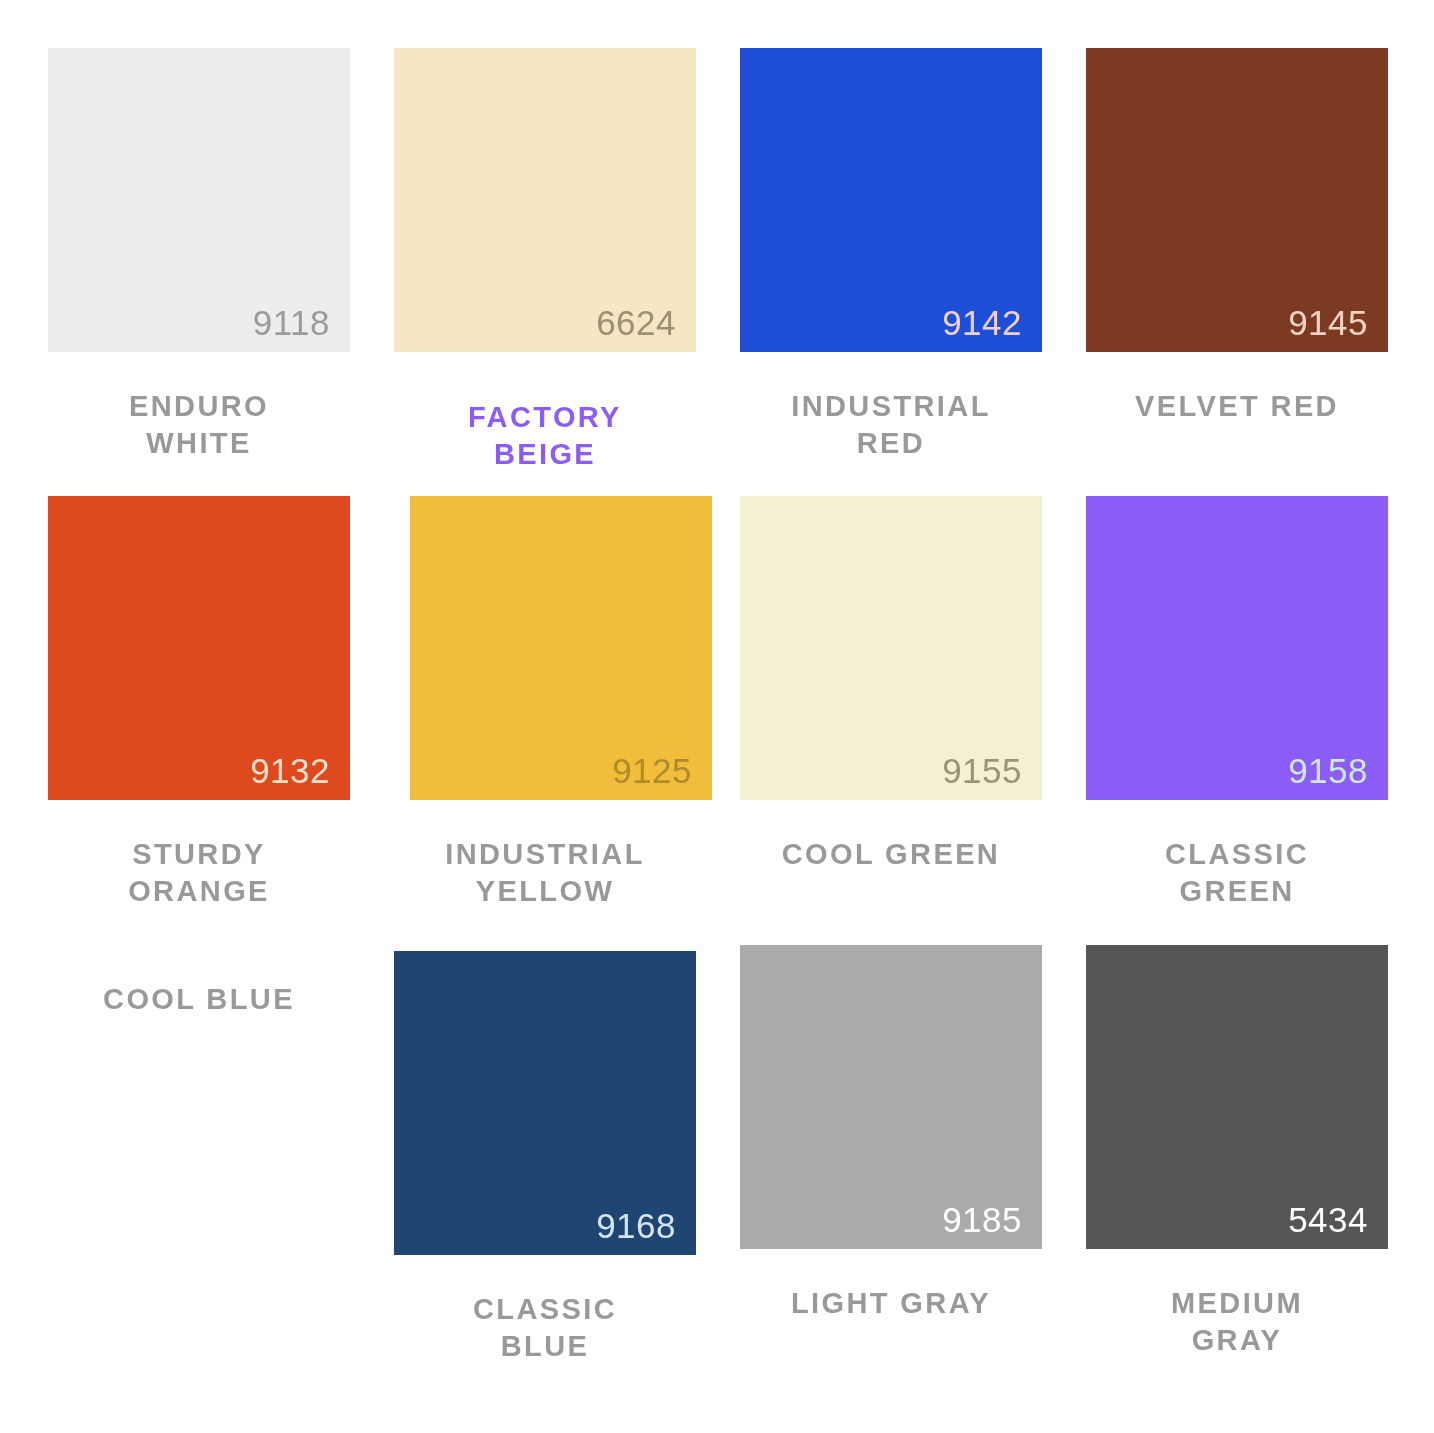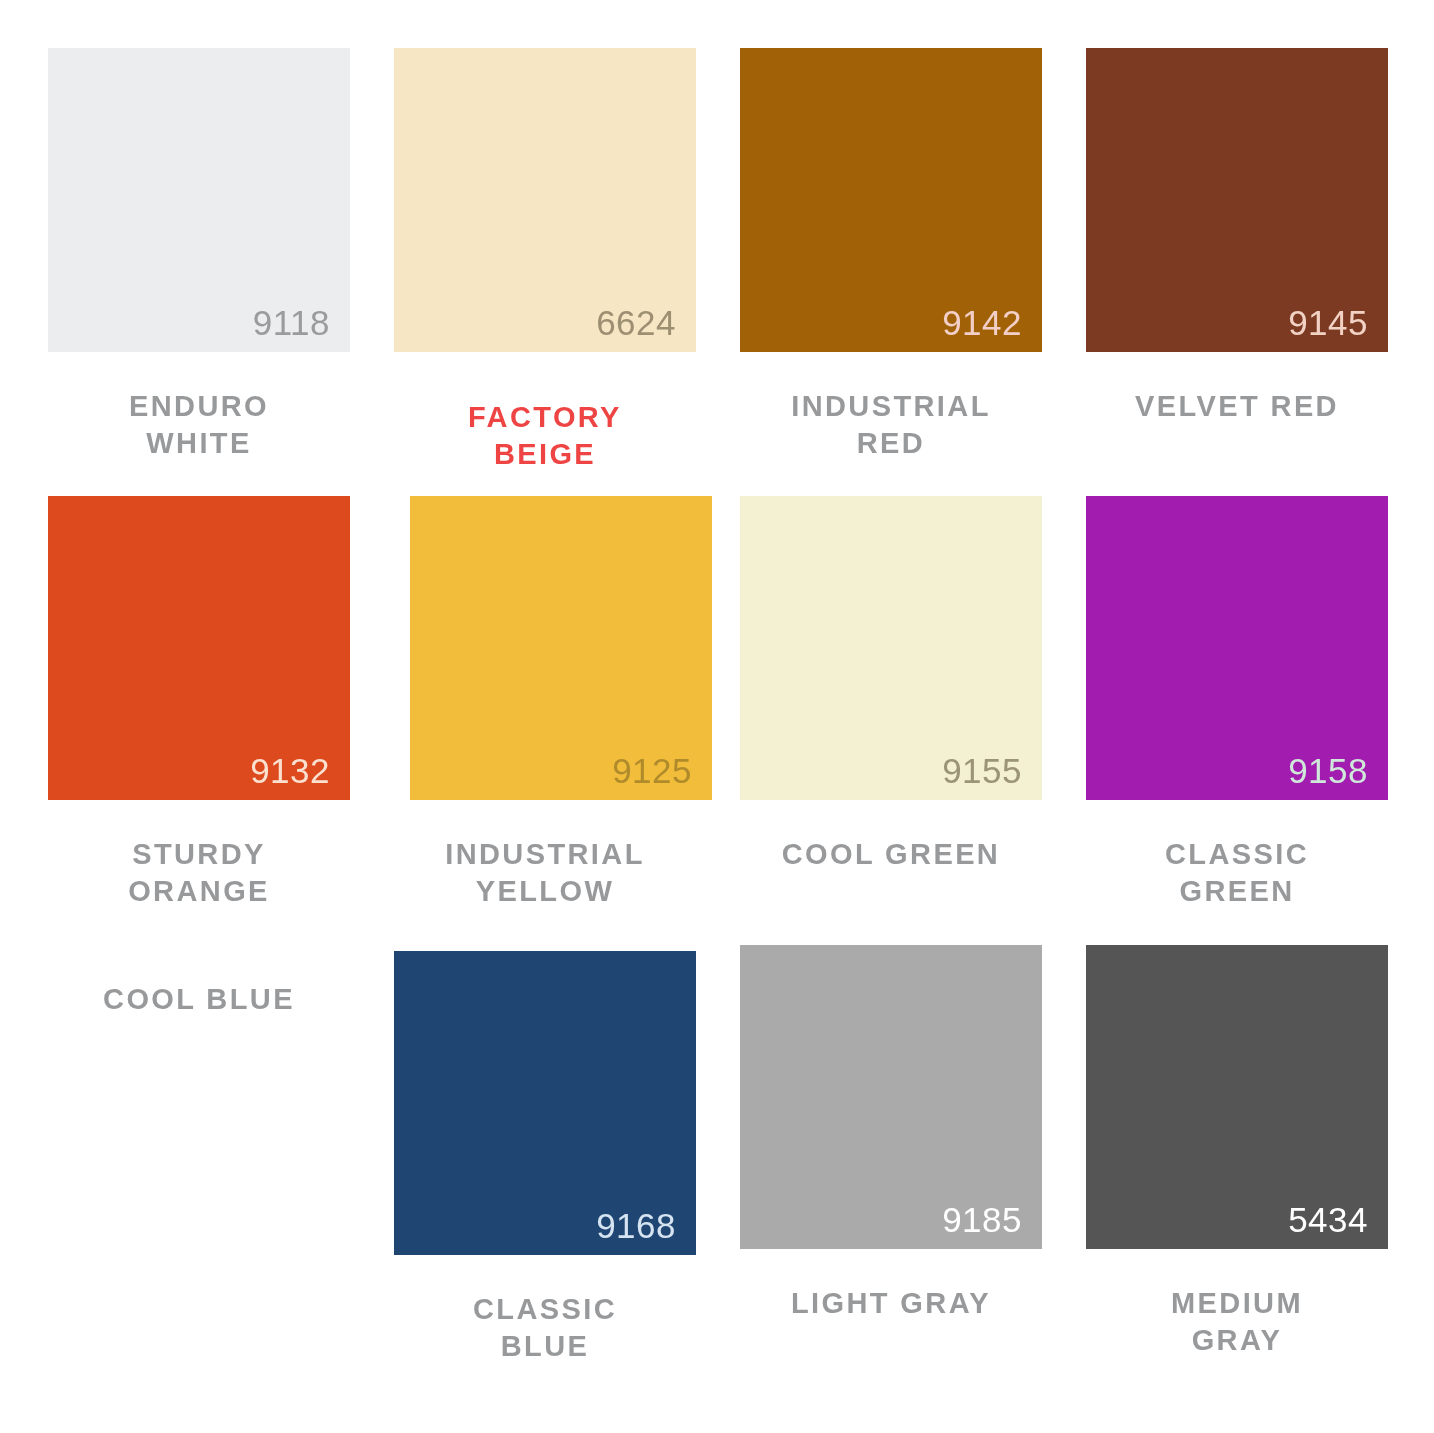--- a/index.html
+++ b/index.html
@@ -82,25 +82,25 @@
         <div class="swatch-chip" style="background: rgb(236, 237, 238);">
           <span class="swatch-code" style="color: rgb(154, 155, 157);">9118</span>
         </div>
         <div class="swatch-name" style="color: rgb(151, 153, 155);">ENDURO
 WHITE</div>
       </div>
       <div class="swatch-cell">
         <div class="swatch-chip" style="background: rgb(247, 230, 196);">
           <span class="swatch-code" style="color: rgb(157, 143, 114);">6624</span>
         </div>
-        <div class="swatch-name" style="color: #ef4444; margin-top: 47px;">FACTORY
+        <div class="swatch-name" style="color: #8b5cf6; margin-top: 47px;">FACTORY
 BEIGE</div>
       </div>
       <div class="swatch-cell">
-        <div class="swatch-chip" style="background: #a16207;">
+        <div class="swatch-chip" style="background: #1d4ed8;">
           <span class="swatch-code" style="color: rgb(243, 207, 201);">9142</span>
         </div>
         <div class="swatch-name" style="color: rgb(151, 153, 155);">INDUSTRIAL
 RED</div>
       </div>
       <div class="swatch-cell">
         <div class="swatch-chip" style="background: rgb(125, 58, 34);">
           <span class="swatch-code" style="color: rgb(242, 210, 196);">9145</span>
         </div>
         <div class="swatch-name" style="color: rgb(151, 153, 155);">VELVET RED</div>
@@ -119,21 +119,21 @@
         <div class="swatch-name" style="color: rgb(151, 153, 155);">INDUSTRIAL
 YELLOW</div>
       </div>
       <div class="swatch-cell">
         <div class="swatch-chip" style="background: rgb(244, 240, 210);">
           <span class="swatch-code" style="color: rgb(155, 149, 118);">9155</span>
         </div>
         <div class="swatch-name" style="color: rgb(151, 153, 155);">COOL GREEN</div>
       </div>
       <div class="swatch-cell">
-        <div class="swatch-chip" style="background: #a21caf;">
+        <div class="swatch-chip" style="background: #8b5cf6;">
           <span class="swatch-code" style="color: rgb(207, 232, 218);">9158</span>
         </div>
         <div class="swatch-name" style="color: rgb(151, 153, 155);">CLASSIC
 GREEN</div>
       </div>
       <div class="swatch-cell">
         <div class="swatch-name" style="color: rgb(151, 153, 155);">COOL BLUE</div>
       </div>
       <div class="swatch-cell">
         <div class="swatch-chip" style="background: rgb(31, 69, 114); margin-top: 6px;">

